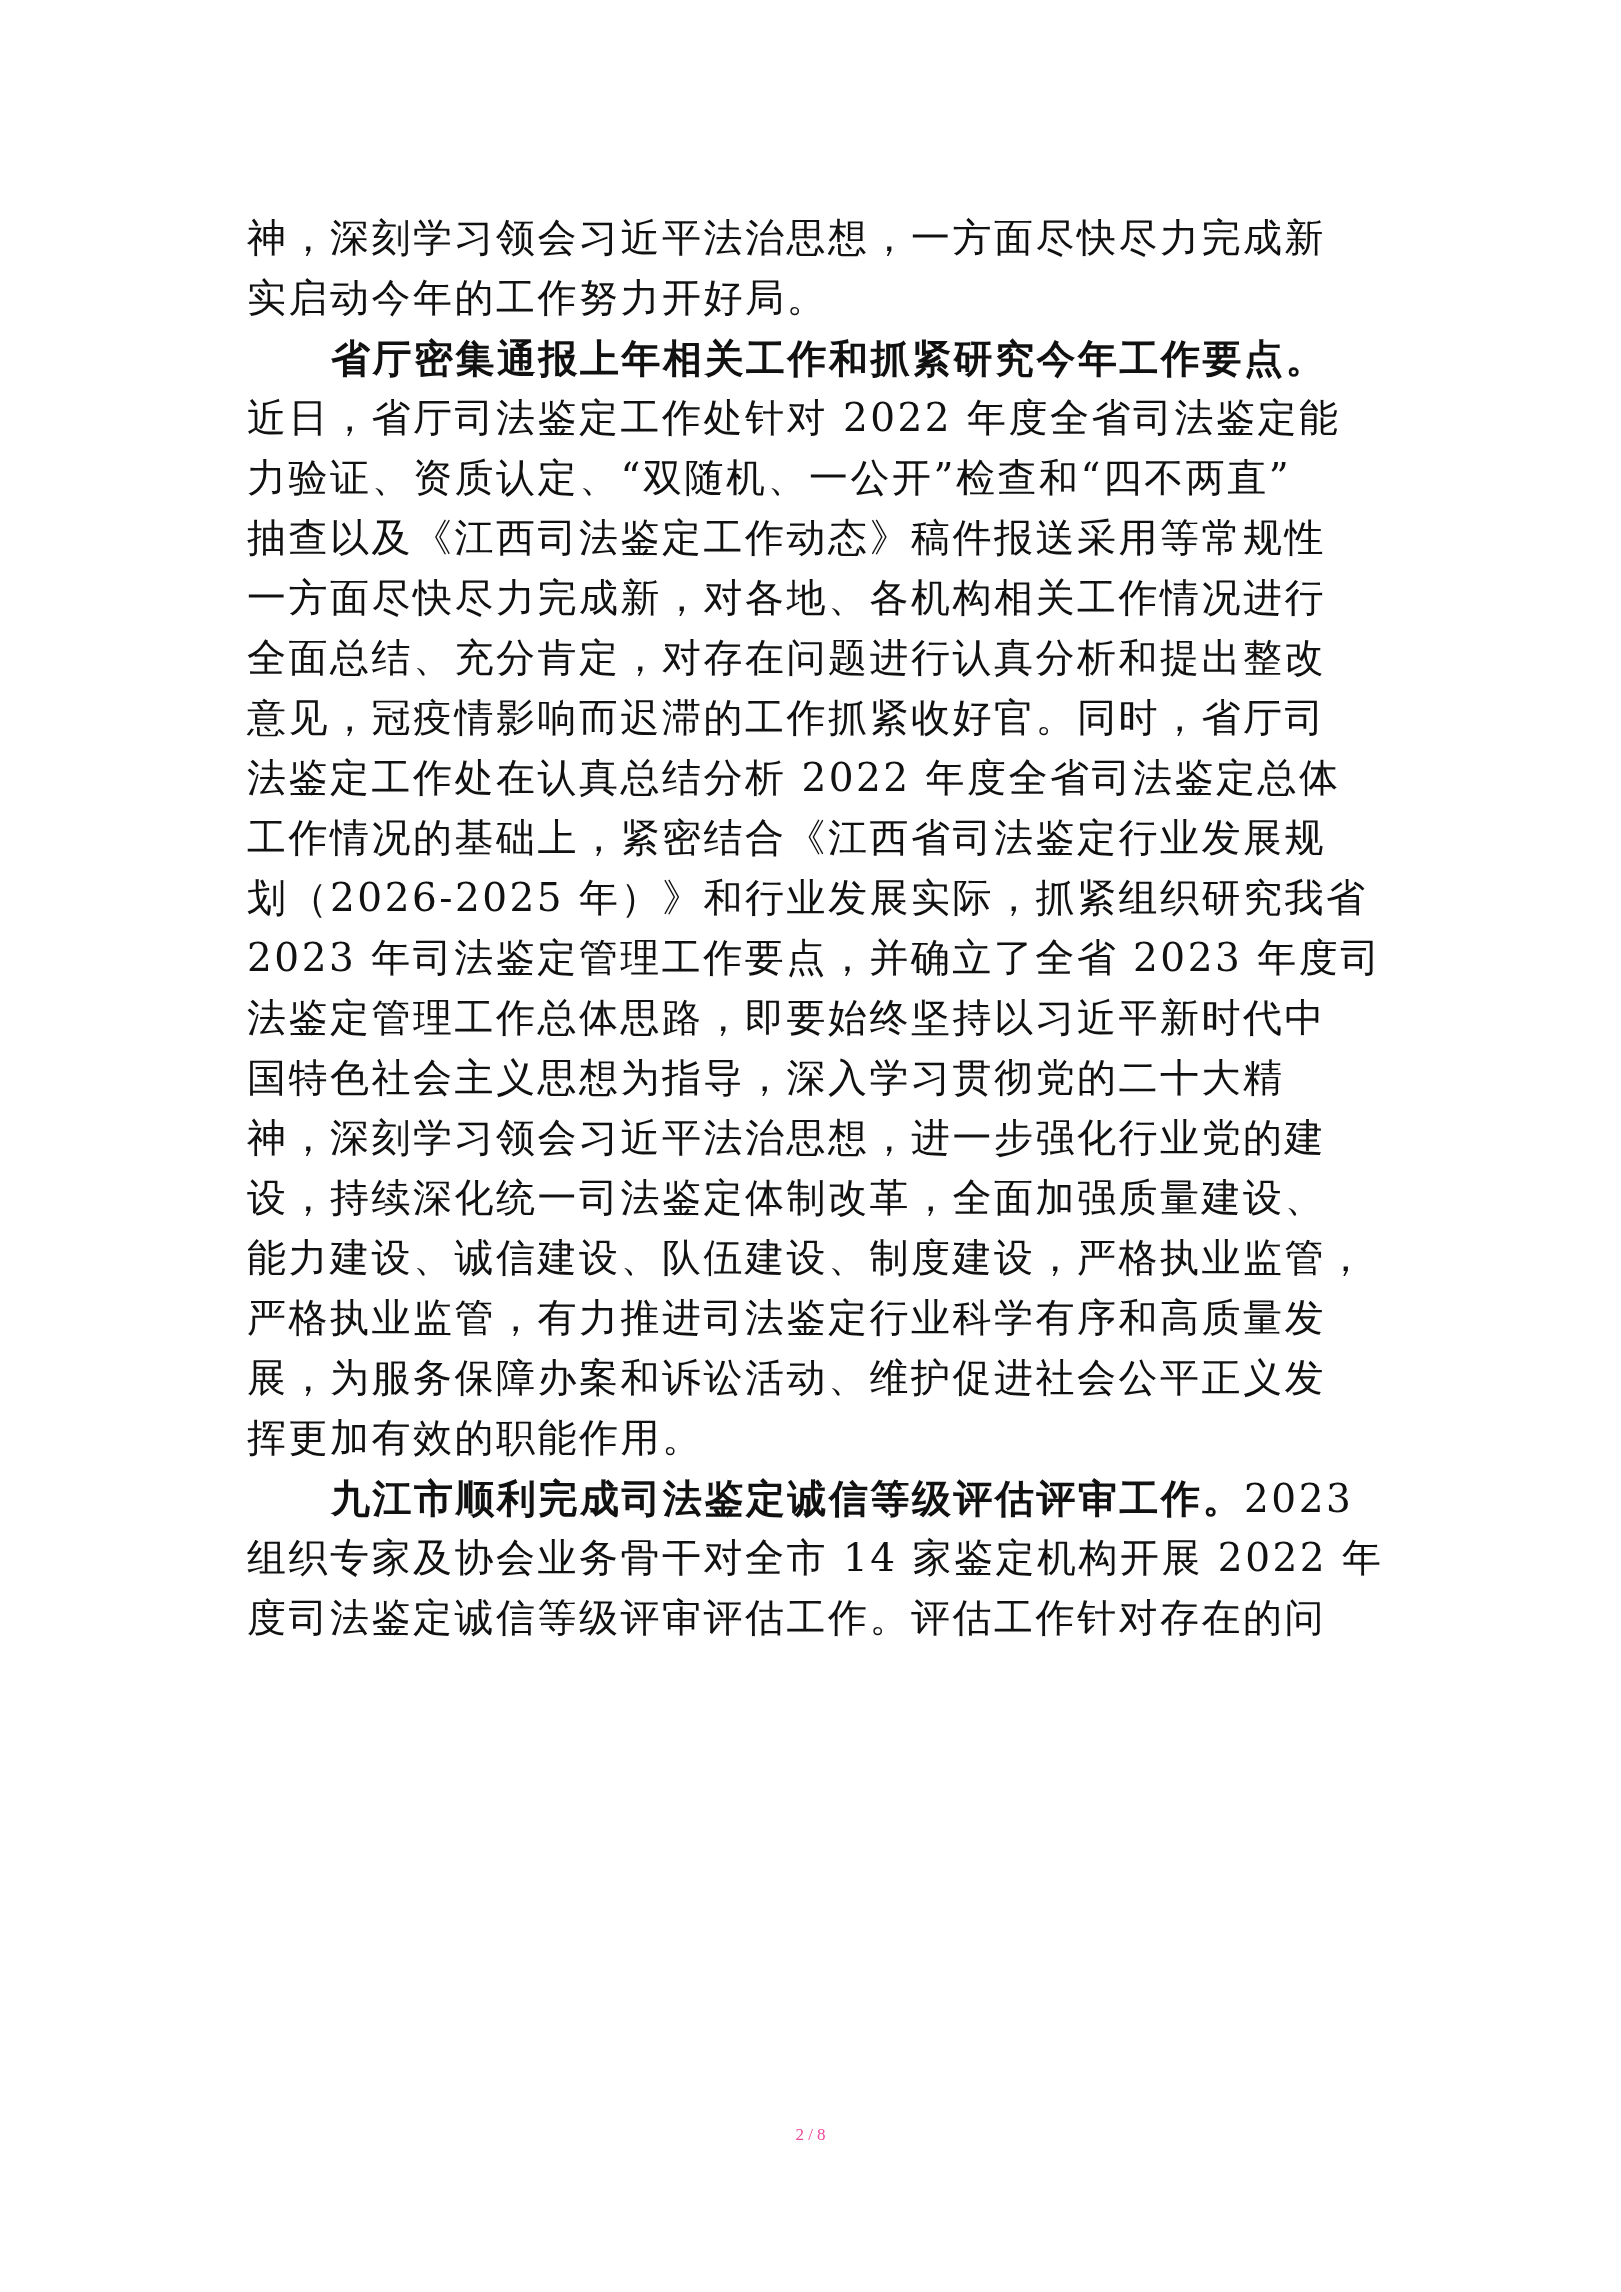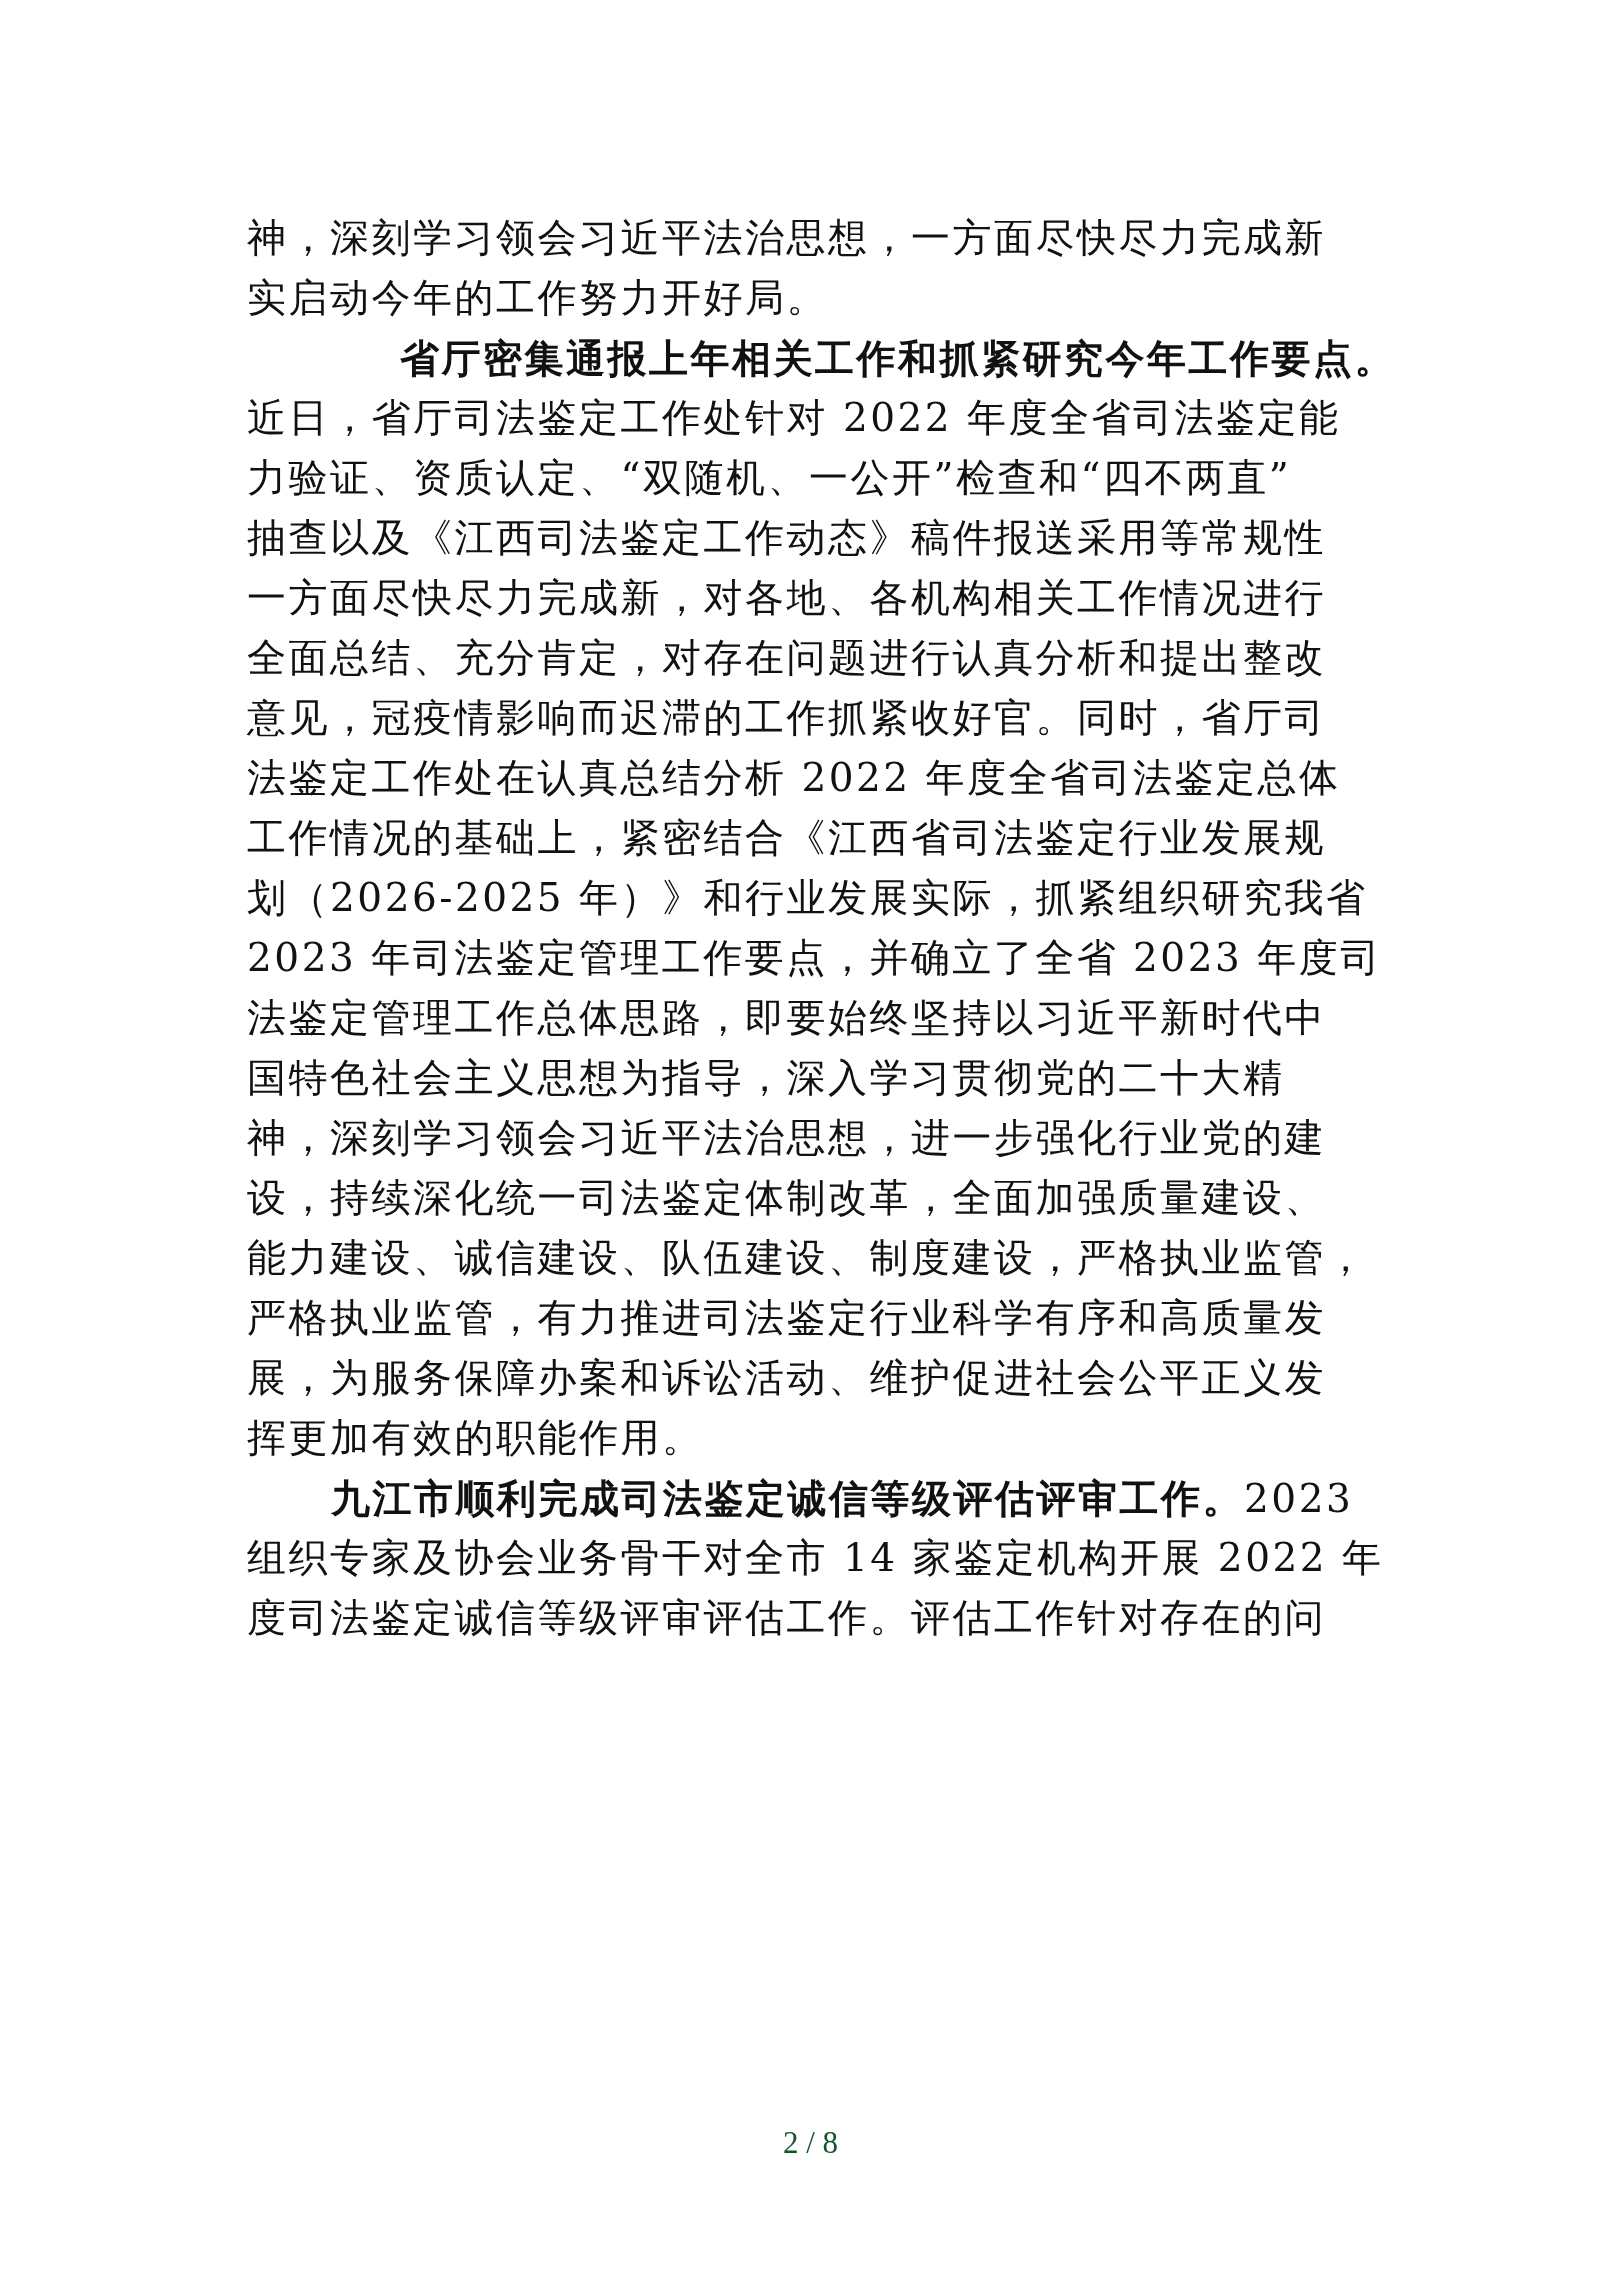--- a/index.html
+++ b/index.html
@@ -5,24 +5,24 @@
   html, body { margin: 0; padding: 0; background: #ffffff; }
   body { width: 1621px; height: 2293px; position: relative; overflow: hidden; }
   .page { position: absolute; left: 0; top: 0; width: 1621px; height: 1895px; background: #ffffff; }
   .content {
     position: absolute; left: 247px; top: 208px; width: 1149px;
     font-family: "DejaVu Serif", "Liberation Serif", serif;
     color: #111111; font-size: 39px; line-height: 60px;
   }
   .line { display: block; height: 60px; white-space: nowrap; overflow: visible; letter-spacing: 2.5px; }
   .indent { padding-left: 84px; }
-  .bold { font-weight: bold; text-align: right; }
+  .bold { font-weight: bold; }
   .footer {
     position: absolute; left: 0; width: 1621px; top: 2125px; text-align: center;
-    font-family: "Liberation Serif", "DejaVu Serif", serif; font-size: 31px; color: #14532d;
+    font-family: "Liberation Serif", "DejaVu Serif", serif; font-size: 17px; color: #ec4899;
   }
 </style>
 </head>
 <body>
 
 <div class="page">
   <div class="content">
 
     <div>
       <span class="line">神，深刻学习领会习近平法治思想，一方面尽快尽力完成新</span>

